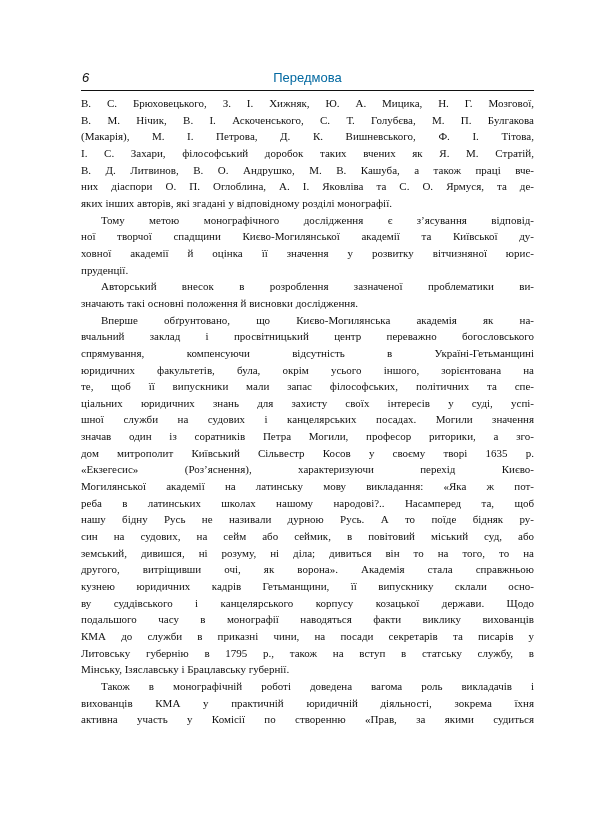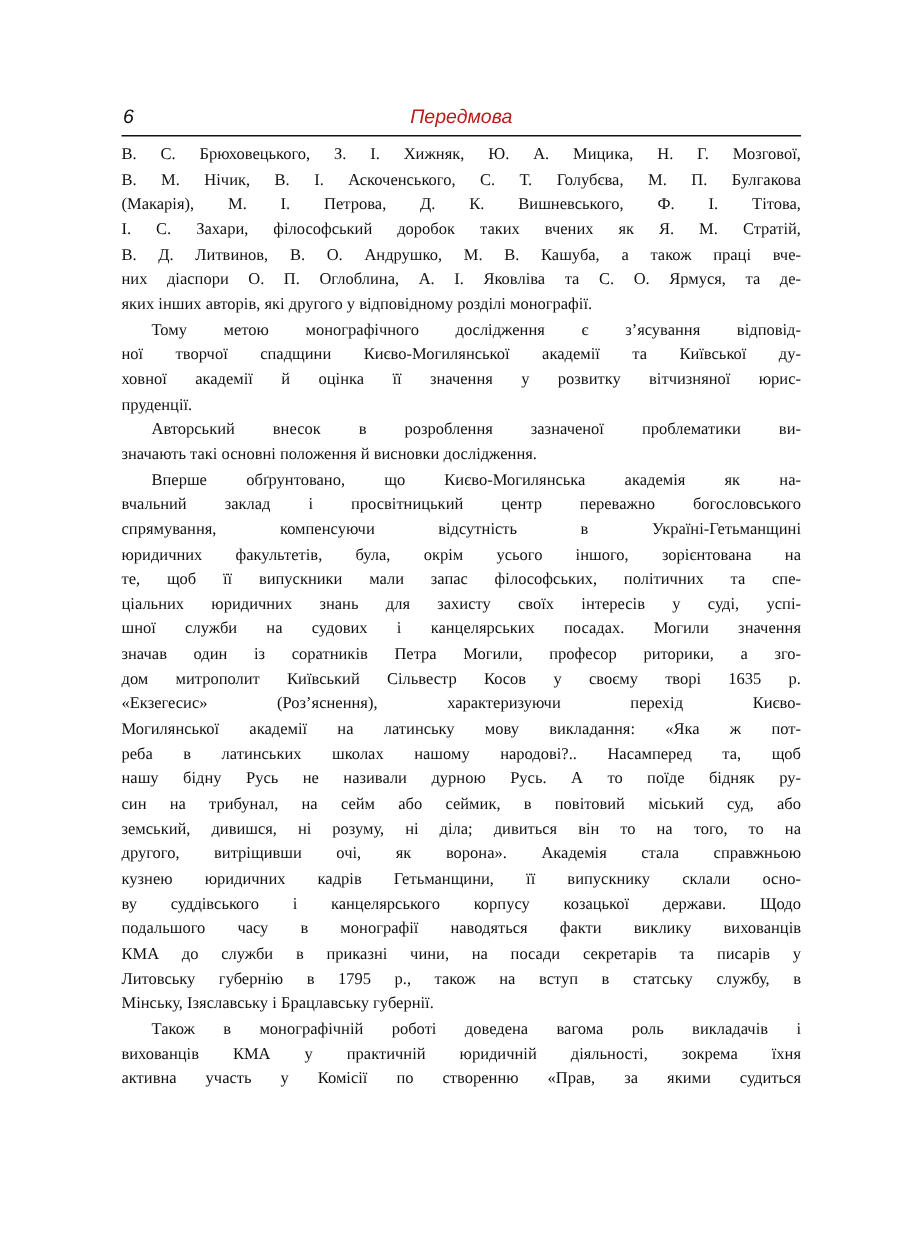--- a/index.html
+++ b/index.html
@@ -1,20 +1,20 @@
 <!DOCTYPE html>
 <html><head>
 <meta charset="utf-8">
 <style>
   html, body { margin: 0; padding: 0; background: #ffffff; }
   body { width: 600px; height: 829px; position: relative; overflow: hidden; }
   .page { position: absolute; left: 0; top: 0; width: 600px; height: 829px; background: #fff; }
   .header { position: absolute; left: 81px; top: 68px; width: 453px; height: 22px; border-bottom: 1.5px solid #111; }
   .page-number { position: absolute; left: 1px; top: 2px; font-family: "Liberation Sans", sans-serif; font-style: italic; font-size: 13px; color: #111; }
-  .running-title { position: absolute; left: 0; right: 0; top: 2px; text-align: center; font-family: "Liberation Sans", sans-serif; font-style: italic; font-size: 13px; color: #b91c1c; }
+  .running-title { position: absolute; left: 0; right: 0; top: 2px; text-align: center; font-family: "Liberation Sans", sans-serif; font-size: 13px; color: #0369a1; }
   .body { position: absolute; left: 81px; top: 95px; width: 453px; font-family: "Liberation Serif", serif; font-size: 11px; line-height: 16.66px; color: #111; }
   .line { display: block; white-space: nowrap; text-align: justify; text-align-last: justify; height: 16.66px; }
   .line.last { text-align-last: left; }
   .line.indent { padding-left: 20px; }
 </style>
 </head>
 <body>
 
 <div class="page">
   <div class="header">
@@ -22,41 +22,41 @@
     <div class="running-title">Передмова</div>
   </div>
 
   <div class="body">
     <span class="line">В. С. Брюховецького, З. І. Хижняк, Ю. А. Мицика, Н. Г. Мозгової,</span>
     <span class="line">В. М. Нічик, В. І. Аскоченського, С. Т. Голубєва, М. П. Булгакова</span>
     <span class="line">(Макарія), М. І. Петрова, Д. К. Вишневського, Ф. І. Тітова,</span>
     <span class="line">І. С. Захари, філософський доробок таких вчених як Я. М. Стратій,</span>
     <span class="line">В. Д. Литвинов, В. О. Андрушко, М. В. Кашуба, а також праці вче-</span>
     <span class="line">них діаспори О. П. Оглоблина, А. І. Яковліва та С. О. Ярмуся, та де-</span>
-    <span class="line last">яких інших авторів, які другого у відповідному розділі монографії.</span>
+    <span class="line last">яких інших авторів, які згадані у відповідному розділі монографії.</span>
     <span class="line indent">Тому метою монографічного дослідження є з’ясування відповід-</span>
     <span class="line">ної творчої спадщини Києво-Могилянської академії та Київської ду-</span>
     <span class="line">ховної академії й оцінка її значення у розвитку вітчизняної юрис-</span>
     <span class="line last">пруденції.</span>
     <span class="line indent">Авторський внесок в розроблення зазначеної проблематики ви-</span>
     <span class="line last">значають такі основні положення й висновки дослідження.</span>
     <span class="line indent">Вперше обґрунтовано, що Києво-Могилянська академія як на-</span>
     <span class="line">вчальний заклад і просвітницький центр переважно богословського</span>
     <span class="line">спрямування, компенсуючи відсутність в Україні-Гетьманщині</span>
     <span class="line">юридичних факультетів, була, окрім усього іншого, зорієнтована на</span>
     <span class="line">те, щоб її випускники мали запас філософських, політичних та спе-</span>
     <span class="line">ціальних юридичних знань для захисту своїх інтересів у суді, успі-</span>
     <span class="line">шної служби на судових і канцелярських посадах. Могили значення</span>
     <span class="line">значав один із соратників Петра Могили, професор риторики, а зго-</span>
     <span class="line">дом митрополит Київський Сільвестр Косов у своєму творі 1635 р.</span>
     <span class="line">«Екзегесис» (Роз’яснення), характеризуючи перехід Києво-</span>
     <span class="line">Могилянської академії на латинську мову викладання: «Яка ж пот-</span>
     <span class="line">реба в латинських школах нашому народові?.. Насамперед та, щоб</span>
     <span class="line">нашу бідну Русь не називали дурною Русь. А то поїде бідняк ру-</span>
-    <span class="line">син на трибунал, на сейм або сеймик, в повітовий міський суд, або</span>
+    <span class="line">син на судових, на сейм або сеймик, в повітовий міський суд, або</span>
     <span class="line">земський, дивишся, ні розуму, ні діла; дивиться він то на того, то на</span>
     <span class="line">другого, витріщивши очі, як ворона». Академія стала справжньою</span>
     <span class="line">кузнею юридичних кадрів Гетьманщини, її випускнику склали осно-</span>
     <span class="line">ву суддівського і канцелярського корпусу козацької держави. Щодо</span>
     <span class="line">подальшого часу в монографії наводяться факти виклику вихованців</span>
     <span class="line">КМА до служби в приказні чини, на посади секретарів та писарів у</span>
     <span class="line">Литовську губернію в 1795 р., також на вступ в статську службу, в</span>
     <span class="line last">Мінську, Ізяславську і Брацлавську губернії.</span>
     <span class="line indent">Також в монографічній роботі доведена вагома роль викладачів і</span>
     <span class="line">вихованців КМА у практичній юридичній діяльності, зокрема їхня</span>

